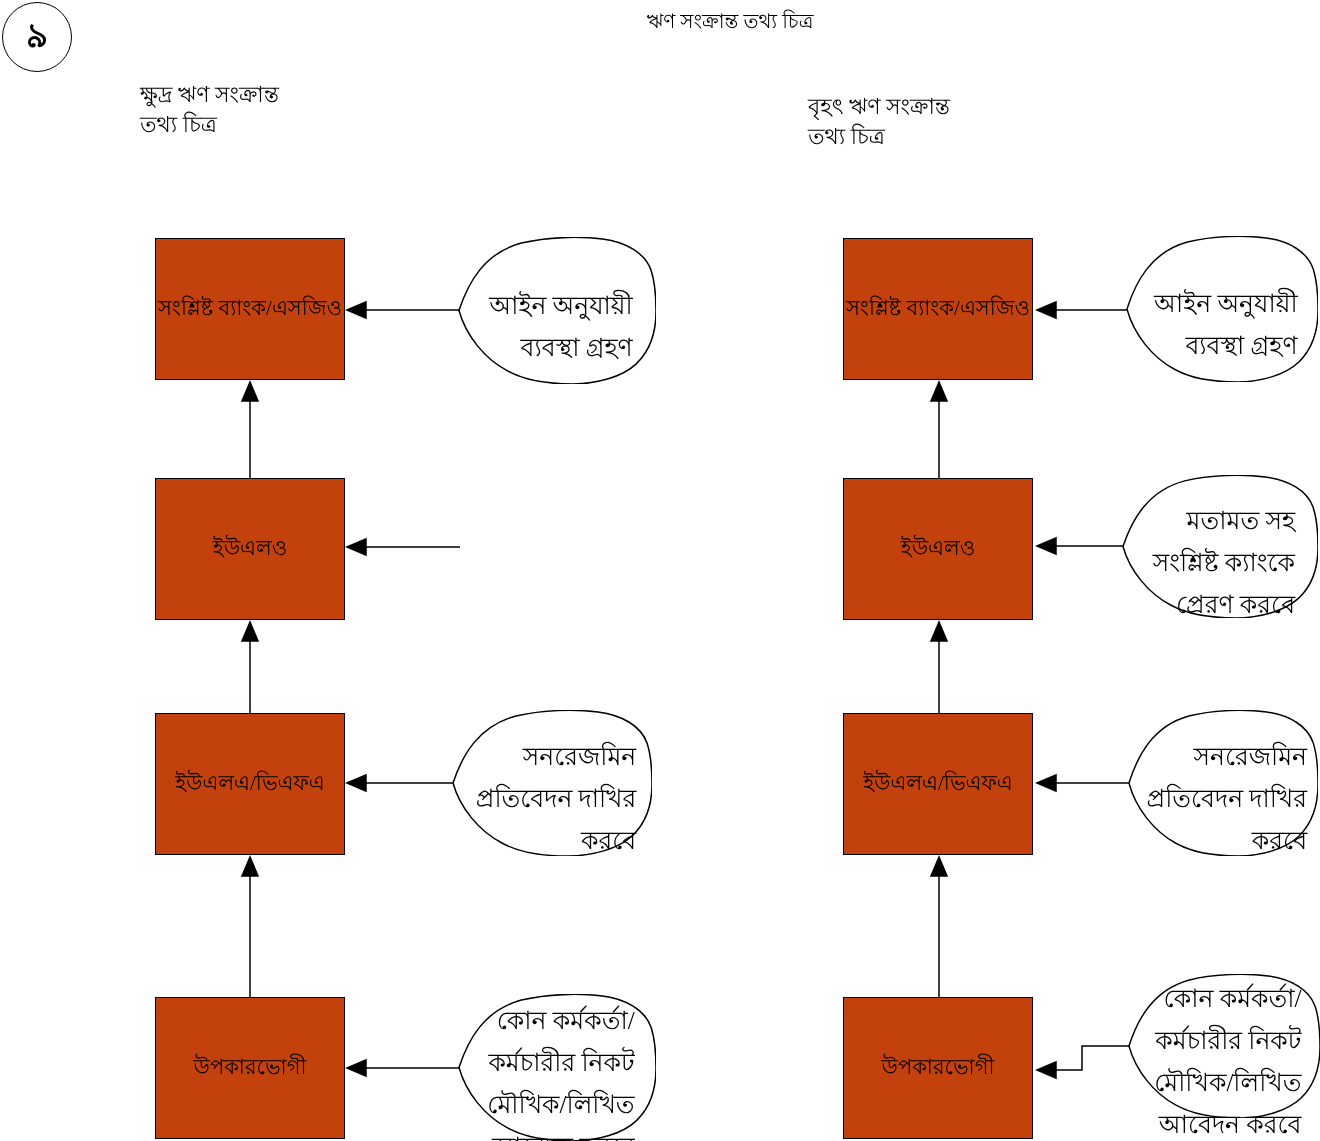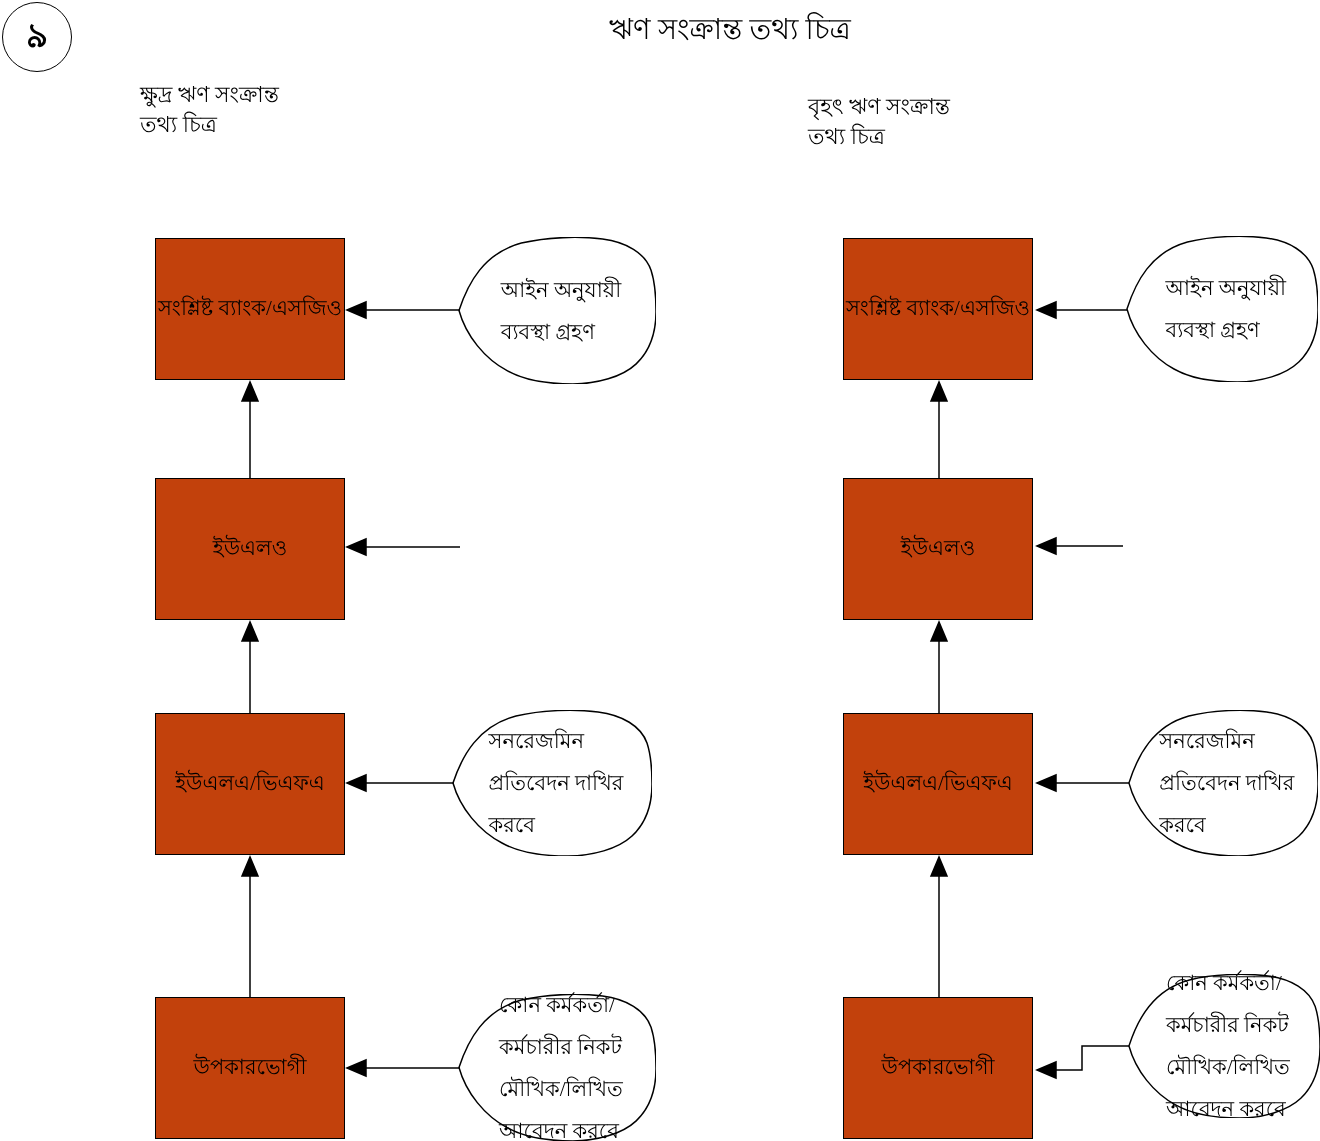--- a/index.html
+++ b/index.html
@@ -14,41 +14,41 @@
   .lines{white-space:pre-line;}
   .page-badge{
     position:absolute;left:2px;top:2px;width:70px;height:70px;
     border:1.5px solid #000;border-radius:50%;
     display:flex;align-items:center;justify-content:center;
     box-sizing:border-box;
   }
   .page-badge span{font-size:34px;font-weight:bold;}
   .title{
     position:absolute;left:530px;top:6px;width:400px;
-    text-align:center;font-size:29px;
+    text-align:center;font-size:20px;
   }
   .heading{
     position:absolute;width:220px;
     font-size:22px;line-height:30px;
   }
   .heading-left{left:140px;top:80px;}
   .heading-right{left:808px;top:92px;}
   .fbox{
     position:absolute;width:190px;height:142px;
     border:1.5px solid #000;box-sizing:border-box;
     display:flex;align-items:center;justify-content:center;
     text-align:center;font-size:21px;background:#c2410c;
   }
   .fbox .fbox-label{white-space:nowrap;}
   .oval{position:absolute;}
   .oval svg{position:absolute;left:0;top:0;width:100%;height:100%;}
   .oval-label{
-    position:absolute;left:8%;top:0;width:88%;height:100%;
+    position:absolute;left:8%;top:16px;width:88%;height:100%;
     display:flex;align-items:center;justify-content:center;
-    text-align:left;font-size:21px;line-height:42px;
+    text-align:right;font-size:25px;line-height:42px;
   }
   .arrow-layer{position:absolute;left:0;top:0;pointer-events:none;}
 </style>
 </head>
 <body>
 
 <div class="canvas">
 
   <div class="page-badge">
     <span>৯</span>
@@ -112,20 +112,28 @@
 আবেদন করবে</div>
   </div>
 
   <div class="oval" style="left:1126px;top:236px;width:192px;height:146px;">
     <svg viewBox="0 0 200 146" preserveAspectRatio="none">
         <path class="blob" fill="#fff" stroke="#000" stroke-width="1.5" d="M 1 73 C 10 46, 26 16, 64 6 C 90 0, 122 -1, 146 2 C 170 5, 189 16, 195 33 C 199 45, 200 58, 200 74 C 200 92, 195 112, 180 126 C 166 139, 140 146, 116 146 C 94 146, 68 143, 50 133 C 27 121, 8 98, 1 73 Z"></path>
       </svg>
     <div class="oval-label lines">আইন অনুযায়ী
 ব্যবস্থা গ্রহণ</div>
   </div>
+  <div class="oval" style="left:1122px;top:475px;width:196px;height:143px;">
+    <svg viewBox="0 0 200 146" preserveAspectRatio="none">
+        <path class="blob" fill="#fff" stroke="#000" stroke-width="1.5" d="M 1 73 C 10 46, 26 16, 64 6 C 90 0, 122 -1, 146 2 C 170 5, 189 16, 195 33 C 199 45, 200 58, 200 74 C 200 92, 195 112, 180 126 C 166 139, 140 146, 116 146 C 94 146, 68 143, 50 133 C 27 121, 8 98, 1 73 Z"></path>
+      </svg>
+    <div class="oval-label lines">মতামত সহ
+সংশ্লিষ্ট ক্যাংকে
+প্রেরণ করবে</div>
+  </div>
   <div class="oval" style="left:1128px;top:710px;width:190px;height:146px;">
     <svg viewBox="0 0 200 146" preserveAspectRatio="none">
         <path class="blob" fill="#fff" stroke="#000" stroke-width="1.5" d="M 1 73 C 10 46, 26 16, 64 6 C 90 0, 122 -1, 146 2 C 170 5, 189 16, 195 33 C 199 45, 200 58, 200 74 C 200 92, 195 112, 180 126 C 166 139, 140 146, 116 146 C 94 146, 68 143, 50 133 C 27 121, 8 98, 1 73 Z"></path>
       </svg>
     <div class="oval-label lines">সনরেজমিন
 প্রতিবেদন দাখির
 করবে</div>
   </div>
   <div class="oval" style="left:1128px;top:974px;width:192px;height:144px;">
     <svg viewBox="0 0 200 146" preserveAspectRatio="none">

